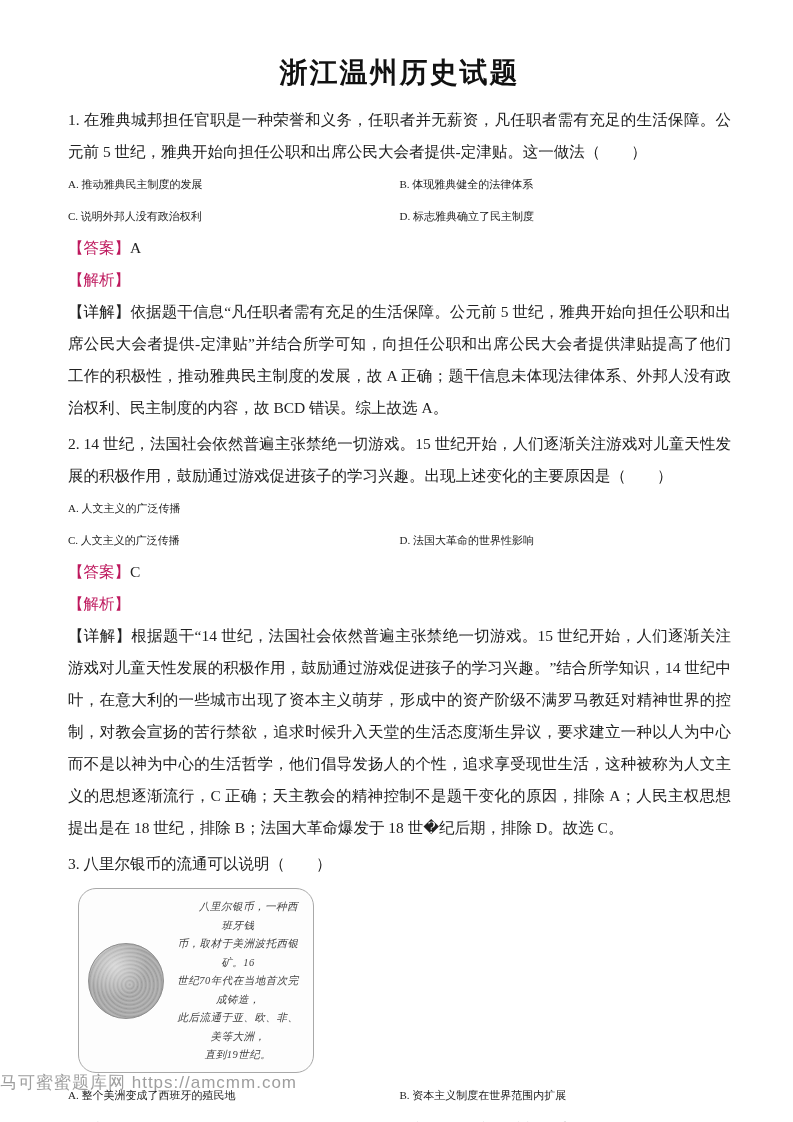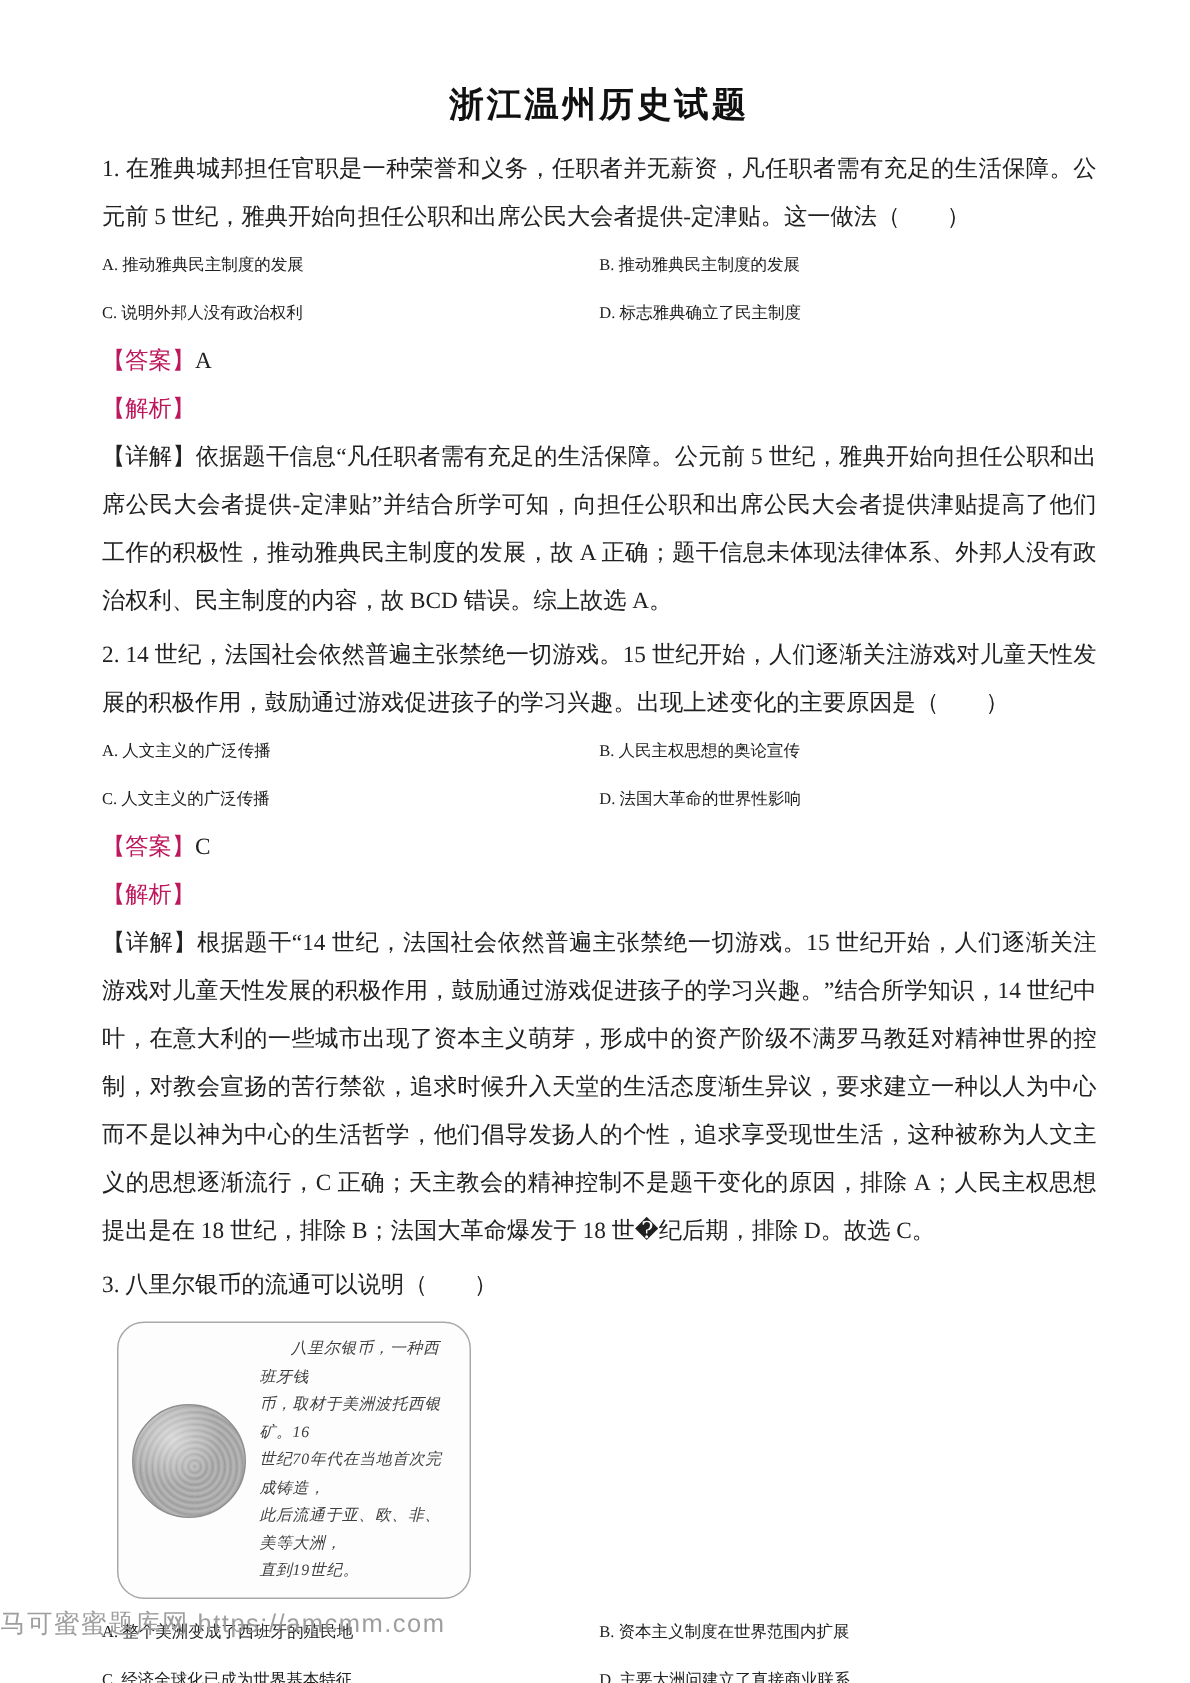--- a/index.html
+++ b/index.html
@@ -3,21 +3,21 @@
 <meta charset="utf-8">
 <style>
   html, body { margin: 0; padding: 0; background: #ffffff; }
   body {
     width: 793px; height: 1122px; position: relative; overflow: hidden;
     font-family: "Liberation Serif", "DejaVu Serif", serif;
     color: #212121;
   }
   .page { padding: 54px 62px 0 68px; }
   .doc-title {
-    text-align: center; font-size: 23px; font-weight: bold;
+    text-align: center; font-size: 28px; font-weight: bold;
     letter-spacing: 2px; margin-bottom: 12px; color: #111;
   }
   .para {
     font-size: 15.5px; line-height: 32px; text-align: justify;
     text-justify: inter-ideograph;
   }
   .stem { margin-top: 4px; }
   .opt-row { display: flex; font-size: 11px; line-height: 32px; }
   .opt-row .opt { width: 50%; text-align: left; }
   .ans-line { font-size: 15.5px; line-height: 32px; }
@@ -33,59 +33,58 @@
   .coin {
     width: 74px; height: 74px; border-radius: 50%; flex: none;
     border: 1px solid #8f8f8f;
     background:
       radial-gradient(circle at 35% 30%, rgba(255,255,255,0.55), rgba(255,255,255,0) 45%),
       repeating-radial-gradient(circle at 55% 55%, #9a9a9a 0px, #b8b8b8 2px, #a2a2a2 4px),
       radial-gradient(circle, #b3b3b3, #8d8d8d);
   }
   .fig-caption {
     font-size: 10.5px; line-height: 18.5px; color: #3e3e3e;
-    font-style: italic; letter-spacing: 0.5px; flex: 1;
+    font-style: italic; letter-spacing: 0.5px; flex: 1; text-align: center;
   }
   .fig-caption .cap-line:first-child { text-indent: 2em; }
   .page-footer {
     position: absolute; bottom: 28px; left: 0; width: 100%;
     color: #9e9e9e; font-size: 17px;
     font-family: "Liberation Sans", "DejaVu Sans", sans-serif;
     letter-spacing: 1px;
   }
 </style>
 </head>
 <body>
 
 <div class="page">
 
   <div class="doc-title">浙江温州历史试题</div>
 
   <div class="q-block">
     <div class="para stem">1. 在雅典城邦担任官职是一种荣誉和义务，任职者并无薪资，凡任职者需有充足的生活保障。公元前 5 世纪，雅典开始向担任公职和出席公民大会者提供-定津贴。这一做法（　　）</div>
     <div class="opt-row">
       <span class="opt">A. 推动雅典民主制度的发展</span>
-      <span class="opt">B. 推动雅典民主制度的发展</span>
+      <span class="opt">B. 体现雅典健全的法律体系</span>
     </div>
     <div class="opt-row">
       <span class="opt">C. 说明外邦人没有政治权利</span>
       <span class="opt">D. 标志雅典确立了民主制度</span>
     </div>
     <div class="ans-line">
       <span class="blue">【答案】</span><span>A</span>
     </div>
     <div class="ans-line blue">【解析】</div>
     <div class="para">【详解】依据题干信息“凡任职者需有充足的生活保障。公元前 5 世纪，雅典开始向担任公职和出席公民大会者提供-定津贴”并结合所学可知，向担任公职和出席公民大会者提供津贴提高了他们工作的积极性，推动雅典民主制度的发展，故 A 正确；题干信息未体现法律体系、外邦人没有政治权利、民主制度的内容，故 BCD 错误。综上故选 A。</div>
   </div>
 
   <div class="q-block">
     <div class="para stem">2. 14 世纪，法国社会依然普遍主张禁绝一切游戏。15 世纪开始，人们逐渐关注游戏对儿童天性发展的积极作用，鼓励通过游戏促进孩子的学习兴趣。出现上述变化的主要原因是（　　）</div>
     <div class="opt-row">
       <span class="opt">A. 人文主义的广泛传播</span>
-      <span class="opt">B. 人民主权思想的奥论宣传</span>
     </div>
     <div class="opt-row">
       <span class="opt">C. 人文主义的广泛传播</span>
       <span class="opt">D. 法国大革命的世界性影响</span>
     </div>
     <div class="ans-line">
       <span class="blue">【答案】</span><span>C</span>
     </div>
     <div class="ans-line blue">【解析】</div>
     <div class="para">【详解】根据题干“14 世纪，法国社会依然普遍主张禁绝一切游戏。15 世纪开始，人们逐渐关注游戏对儿童天性发展的积极作用，鼓励通过游戏促进孩子的学习兴趣。”结合所学知识，14 世纪中叶，在意大利的一些城市出现了资本主义萌芽，形成中的资产阶级不满罗马教廷对精神世界的控制，对教会宣扬的苦行禁欲，追求时候升入天堂的生活态度渐生异议，要求建立一种以人为中心而不是以神为中心的生活哲学，他们倡导发扬人的个性，追求享受现世生活，这种被称为人文主义的思想逐渐流行，C 正确；天主教会的精神控制不是题干变化的原因，排除 A；人民主权思想提出是在 18 世纪，排除 B；法国大革命爆发于 18 世�纪后期，排除 D。故选 C。</div>

